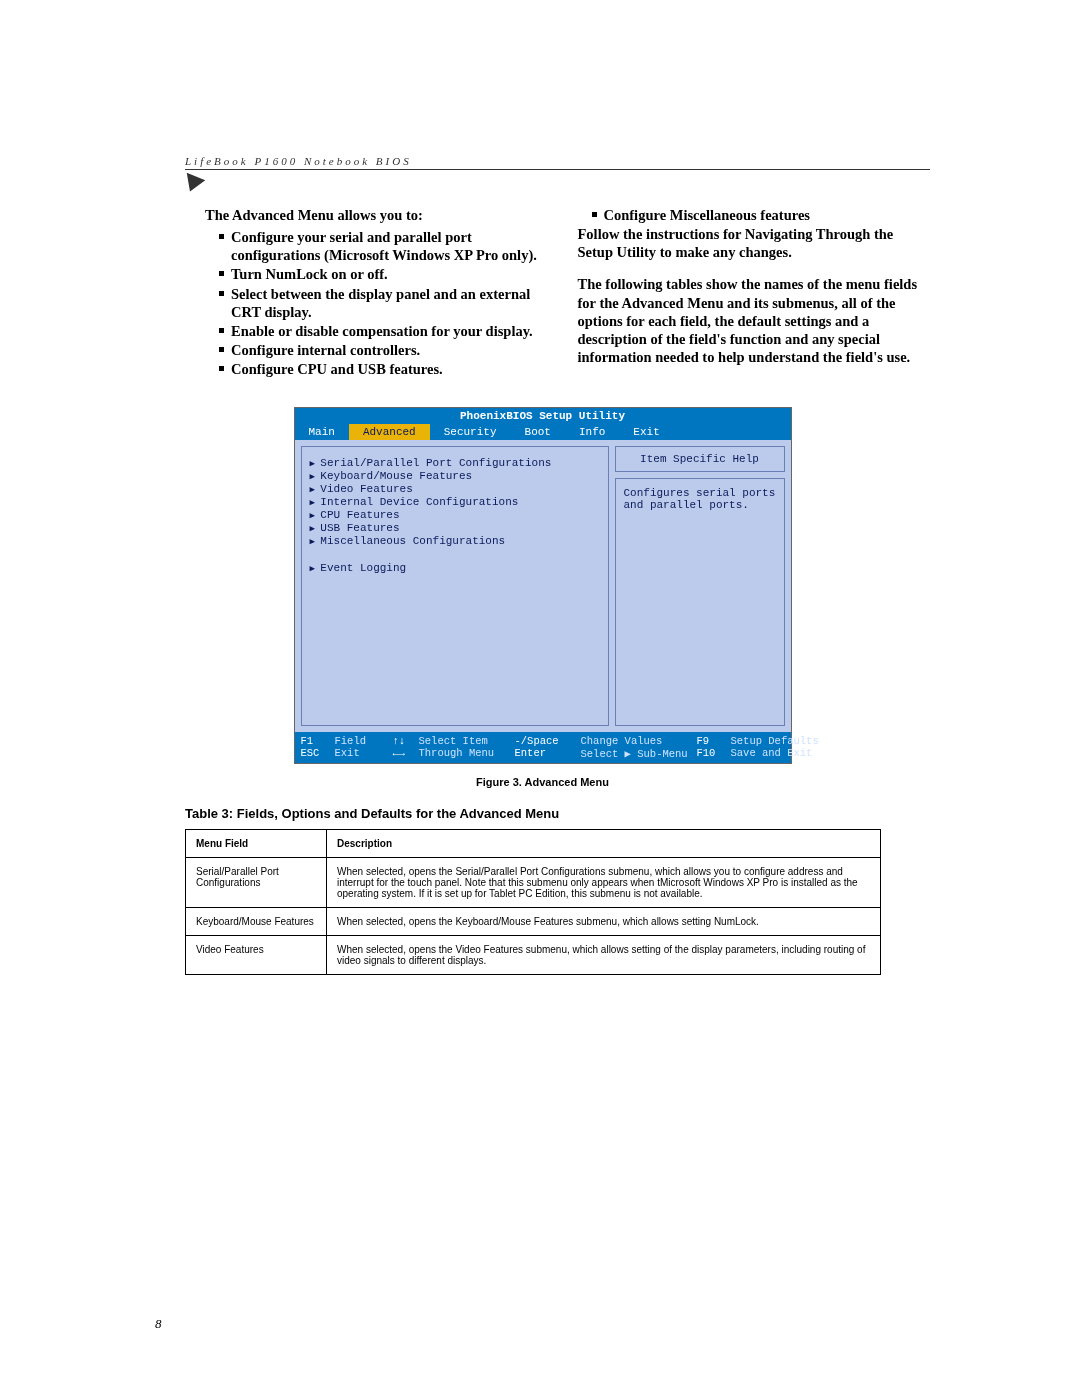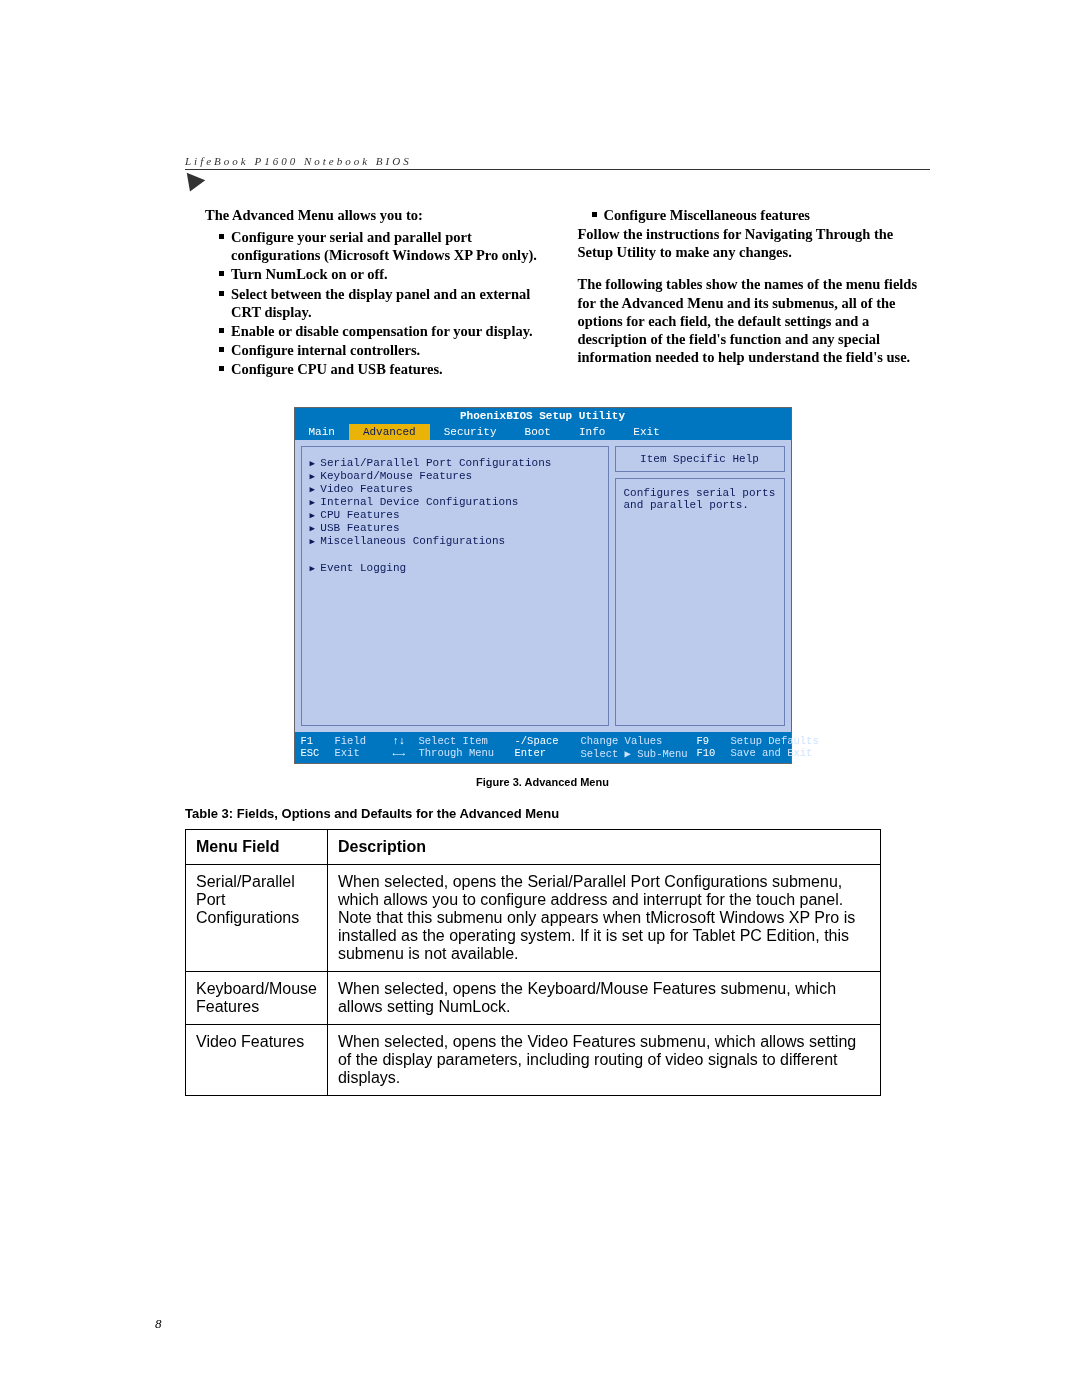--- a/index.html
+++ b/index.html
@@ -179,21 +179,21 @@
     font-size: 13px;
     font-weight: bold;
     margin: 0 0 8px 30px;
   }
   
   table.fields {
     border-collapse: collapse;
     width: 696px;
     margin-left: 30px;
     font-family: Arial, sans-serif;
-    font-size: 16px;
+    font-size: 10px;
   }
   table.fields th, table.fields td {
     border: 1px solid #000;
     padding: 8px 10px;
     text-align: left;
     vertical-align: top;
   }
   table.fields th {
     font-weight: bold;
   }

